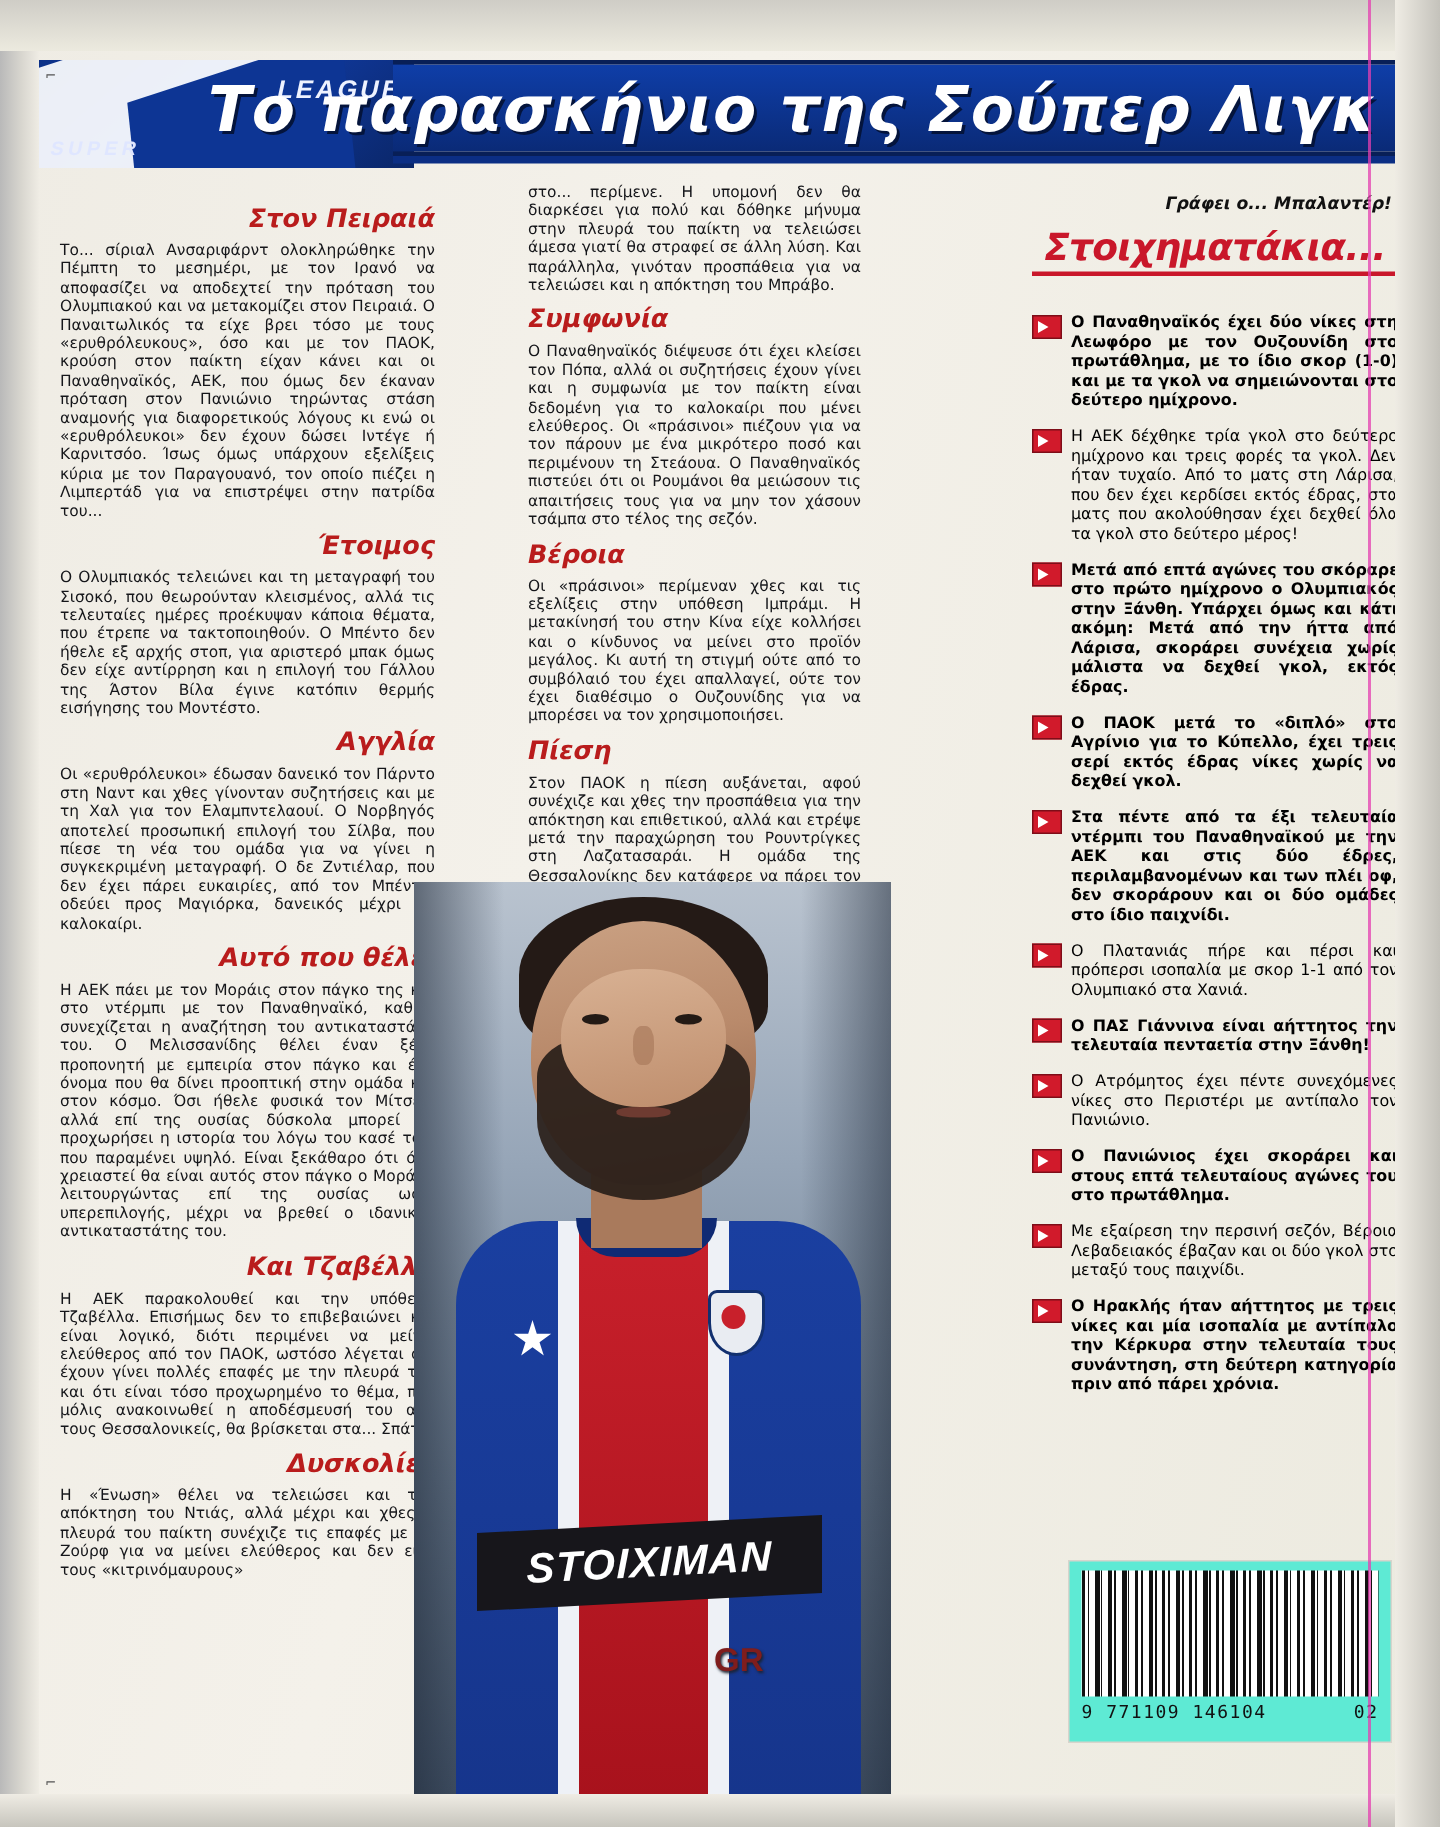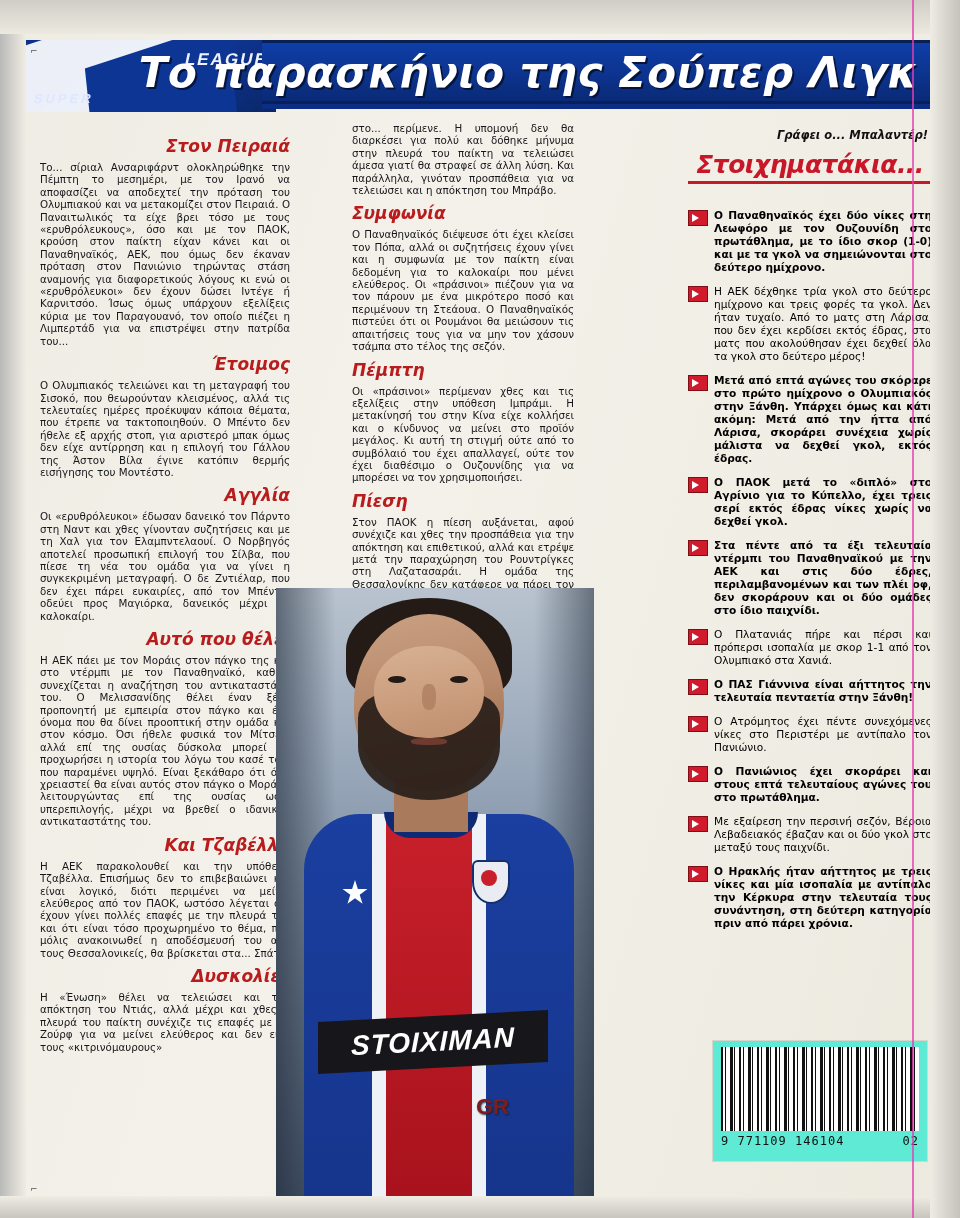--- a/index.html
+++ b/index.html
@@ -337,21 +337,21 @@
     <div class="sec-head">Και Τζαβέλλα</div>
     <p>Η ΑΕΚ παρακολουθεί και την υπόθεση Τζαβέλλα. Επισήμως δεν το επιβεβαιώνει και είναι λογικό, διότι περιμένει να μείνει ελεύθερος από τον ΠΑΟΚ, ωστόσο λέγεται ότι έχουν γίνει πολλές επαφές με την πλευρά του και ότι είναι τόσο προχωρημένο το θέμα, που μόλις ανακοινωθεί η αποδέσμευσή του από τους Θεσσαλονικείς, θα βρίσκεται στα... Σπάτα.</p>
     <div class="sec-head">Δυσκολίες</div>
     <p>Η «Ένωση» θέλει να τελειώσει και την απόκτηση του Ντιάς, αλλά μέχρι και χθες η πλευρά του παίκτη συνέχιζε τις επαφές με τη Ζούρφ για να μείνει ελεύθερος και δεν είχε τους «κιτρινόμαυρους»</p>
   </div>
 
   <div class="col col2">
     <p>στο... περίμενε. Η υπομονή δεν θα διαρκέσει για πολύ και δόθηκε μήνυμα στην πλευρά του παίκτη να τελειώσει άμεσα γιατί θα στραφεί σε άλλη λύση. Και παράλληλα, γινόταν προσπάθεια για να τελειώσει και η απόκτηση του Μπράβο.</p>
     <div class="sec-head center">Συμφωνία</div>
     <p>Ο Παναθηναϊκός διέψευσε ότι έχει κλείσει τον Πόπα, αλλά οι συζητήσεις έχουν γίνει και η συμφωνία με τον παίκτη είναι δεδομένη για το καλοκαίρι που μένει ελεύθερος. Οι «πράσινοι» πιέζουν για να τον πάρουν με ένα μικρότερο ποσό και περιμένουν τη Στεάουα. Ο Παναθηναϊκός πιστεύει ότι οι Ρουμάνοι θα μειώσουν τις απαιτήσεις τους για να μην τον χάσουν τσάμπα στο τέλος της σεζόν.</p>
-    <div class="sec-head center">Πέμπτη</div>
+    <div class="sec-head center">Βέροια</div>
     <p>Οι «πράσινοι» περίμεναν χθες και τις εξελίξεις στην υπόθεση Ιμπράμι. Η μετακίνησή του στην Κίνα είχε κολλήσει και ο κίνδυνος να μείνει στο προϊόν μεγάλος. Κι αυτή τη στιγμή ούτε από το συμβόλαιό του έχει απαλλαγεί, ούτε τον έχει διαθέσιμο ο Ουζουνίδης για να μπορέσει να τον χρησιμοποιήσει.</p>
     <div class="sec-head center">Πίεση</div>
     <p>Στον ΠΑΟΚ η πίεση αυξάνεται, αφού συνέχιζε και χθες την προσπάθεια για την απόκτηση και επιθετικού, αλλά και ετρέψε μετά την παραχώρηση του Ρουντρίγκες στη Λαζατασαράι. Η ομάδα της Θεσσαλονίκης δεν κατάφερε να πάρει τον Σωτηρίου και τον Ανσαριφάρντ, έχει συναντήσει δυσκολίες με καλές επιλογές από το εξωτερικό και είναι λογικό σε τέτοιες περιπτώσεις να αυξάνεται η πίεση σε έναν σύλλογο.</p>
     <div class="sec-head" style="text-align:right;width:150px;margin-left:72px;">Ευθύνη</div>
     <p style="width:128px;margin-left:94px;">Τις τελευταίες ημέρες υπάρχει η φημολογία στη Θεσσαλονίκη ότι βρίσκεται σε δύσκολη θέση ο Μιχλ. Λόγω της υπόθεσης Σωτηρίου, καθώς πήγε στην Κύπρο και εισέπραξε αρνητική απάντηση από τον ΑΠΟΕΛ, αλλά και των τελευταίων εξελίξεων στην υπόθεση Ανσαριφάρντ, που είχε φανεί κάποια στιγμή να είναι κοντά στον ΠΑΟΚ.</p>
   </div>
 
   <div class="rightcol">
     <div class="stoix-title">Στοιχηματάκια...</div>
 

